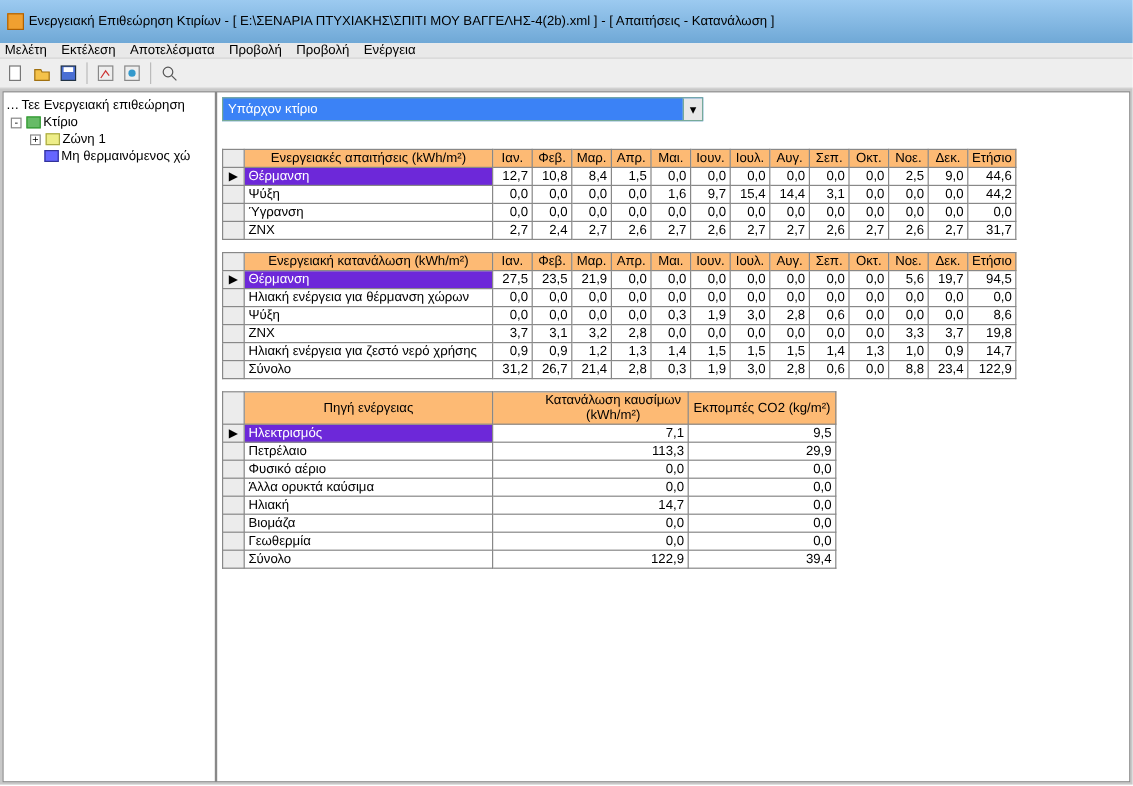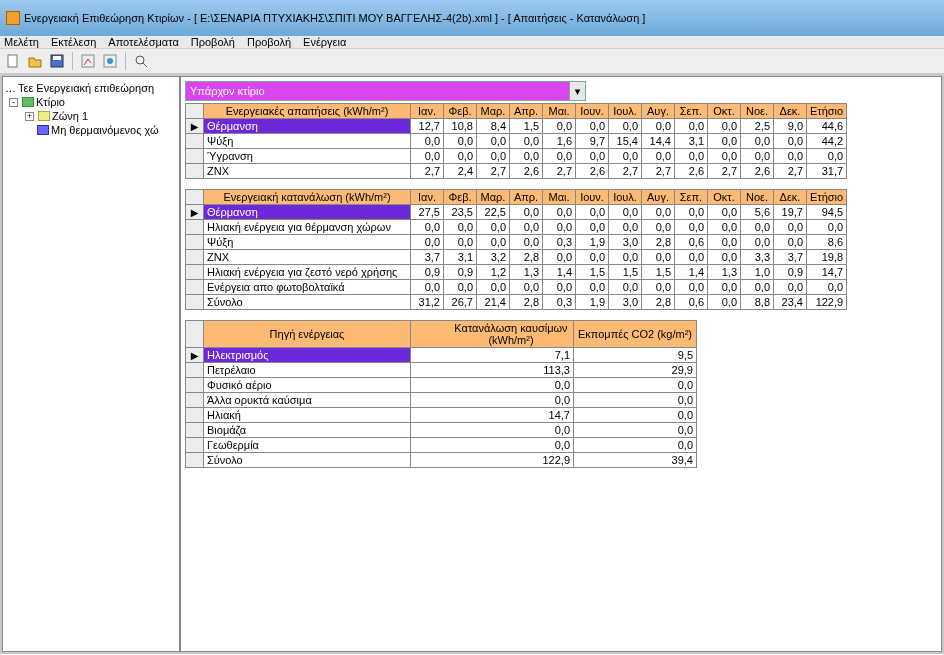--- a/index.html
+++ b/index.html
@@ -13,21 +13,21 @@
   .toolbar .sep{width:1px;height:18px;background:#bbb;margin:0 2px;}
   .workspace { display:flex; background:#c8c8c8;}
   .treepanel { width:178px; background:#fff; border:1px solid #888; margin:2px 0 2px 2px; padding:4px 2px; font-size:11px; height:576px;}
   .treepanel .node{display:flex;align-items:center;gap:2px;padding:1px 0;white-space:nowrap;}
   .treepanel .dot{display:inline-block;}
   .house{width:12px;height:10px;background:#6b6;border:1px solid #393;}
   .houseY{width:12px;height:10px;background:#ee8;border:1px solid #aa4;}
   .cube{width:12px;height:10px;background:#66f;border:1px solid #339;}
   .pm{display:inline-block;width:9px;height:9px;border:1px solid #888;font-size:9px;line-height:7px;text-align:center;margin-right:2px;background:#fff;}
   .content { flex:1; background:#fff; border:1px solid #888; margin:2px 2px 2px 0; padding:4px; height:576px;}
-  .combo { width:401px; height:20px; background:#d946ef; color:#fff; border:1px solid #7a9; display:flex; align-items:center; margin-bottom:2px;}
+  .combo { width:401px; height:20px; background:#3b82f6; color:#fff; border:1px solid #7a9; display:flex; align-items:center; margin-bottom:23px;}
   .combo .ctext{flex:1; padding:0 4px;}
   .combo .cbtn{width:16px; height:18px; background:#e8e8e8; border-left:1px solid #7a9; display:flex; align-items:center; justify-content:center; color:#000;}
   table.grid{border-collapse:collapse; font-size:11px; margin-bottom:10px; table-layout:fixed;}
   table.grid th, table.grid td{border:1px solid #888; padding:1px 3px; background:#fff;}
   table.grid th{background:#fdba74; font-weight:normal;}
   table.grid .rh{width:18px;background:#ececec;}
   table.grid .num{text-align:right;}
   table.grid .sel{background:#6d28d9;color:#fff;}
   table.grid .arrow{font-size:10px;}
   .t1 .labelcol{width:207px;}
@@ -228,21 +228,21 @@
             <th class="mcol">Οκτ.</th>
             <th class="mcol">Νοε.</th>
             <th class="mcol">Δεκ.</th>
             <th class="ann">Ετήσιο</th>
           </tr>
           <tr>
             <th class="rh arrow">▶</th>
             <td class="sel">Θέρμανση</td>
             <td class="num">27,5</td>
             <td class="num">23,5</td>
-            <td class="num">22,5</td>
+            <td class="num">21,9</td>
             <td class="num">0,0</td>
             <td class="num">0,0</td>
             <td class="num">0,0</td>
             <td class="num">0,0</td>
             <td class="num">0,0</td>
             <td class="num">0,0</td>
             <td class="num">0,0</td>
             <td class="num">5,6</td>
             <td class="num">19,7</td>
             <td class="num">94,5</td>
@@ -310,37 +310,20 @@
             <td class="num">1,5</td>
             <td class="num">1,5</td>
             <td class="num">1,4</td>
             <td class="num">1,3</td>
             <td class="num">1,0</td>
             <td class="num">0,9</td>
             <td class="num">14,7</td>
           </tr>
           <tr>
             <th class="rh arrow"></th>
-            <td class="">Ενέργεια απο φωτοβολταϊκά</td>
-            <td class="num">0,0</td>
-            <td class="num">0,0</td>
-            <td class="num">0,0</td>
-            <td class="num">0,0</td>
-            <td class="num">0,0</td>
-            <td class="num">0,0</td>
-            <td class="num">0,0</td>
-            <td class="num">0,0</td>
-            <td class="num">0,0</td>
-            <td class="num">0,0</td>
-            <td class="num">0,0</td>
-            <td class="num">0,0</td>
-            <td class="num">0,0</td>
-          </tr>
-          <tr>
-            <th class="rh arrow"></th>
             <td class="">Σύνολο</td>
             <td class="num">31,2</td>
             <td class="num">26,7</td>
             <td class="num">21,4</td>
             <td class="num">2,8</td>
             <td class="num">0,3</td>
             <td class="num">1,9</td>
             <td class="num">3,0</td>
             <td class="num">2,8</td>
             <td class="num">0,6</td>

